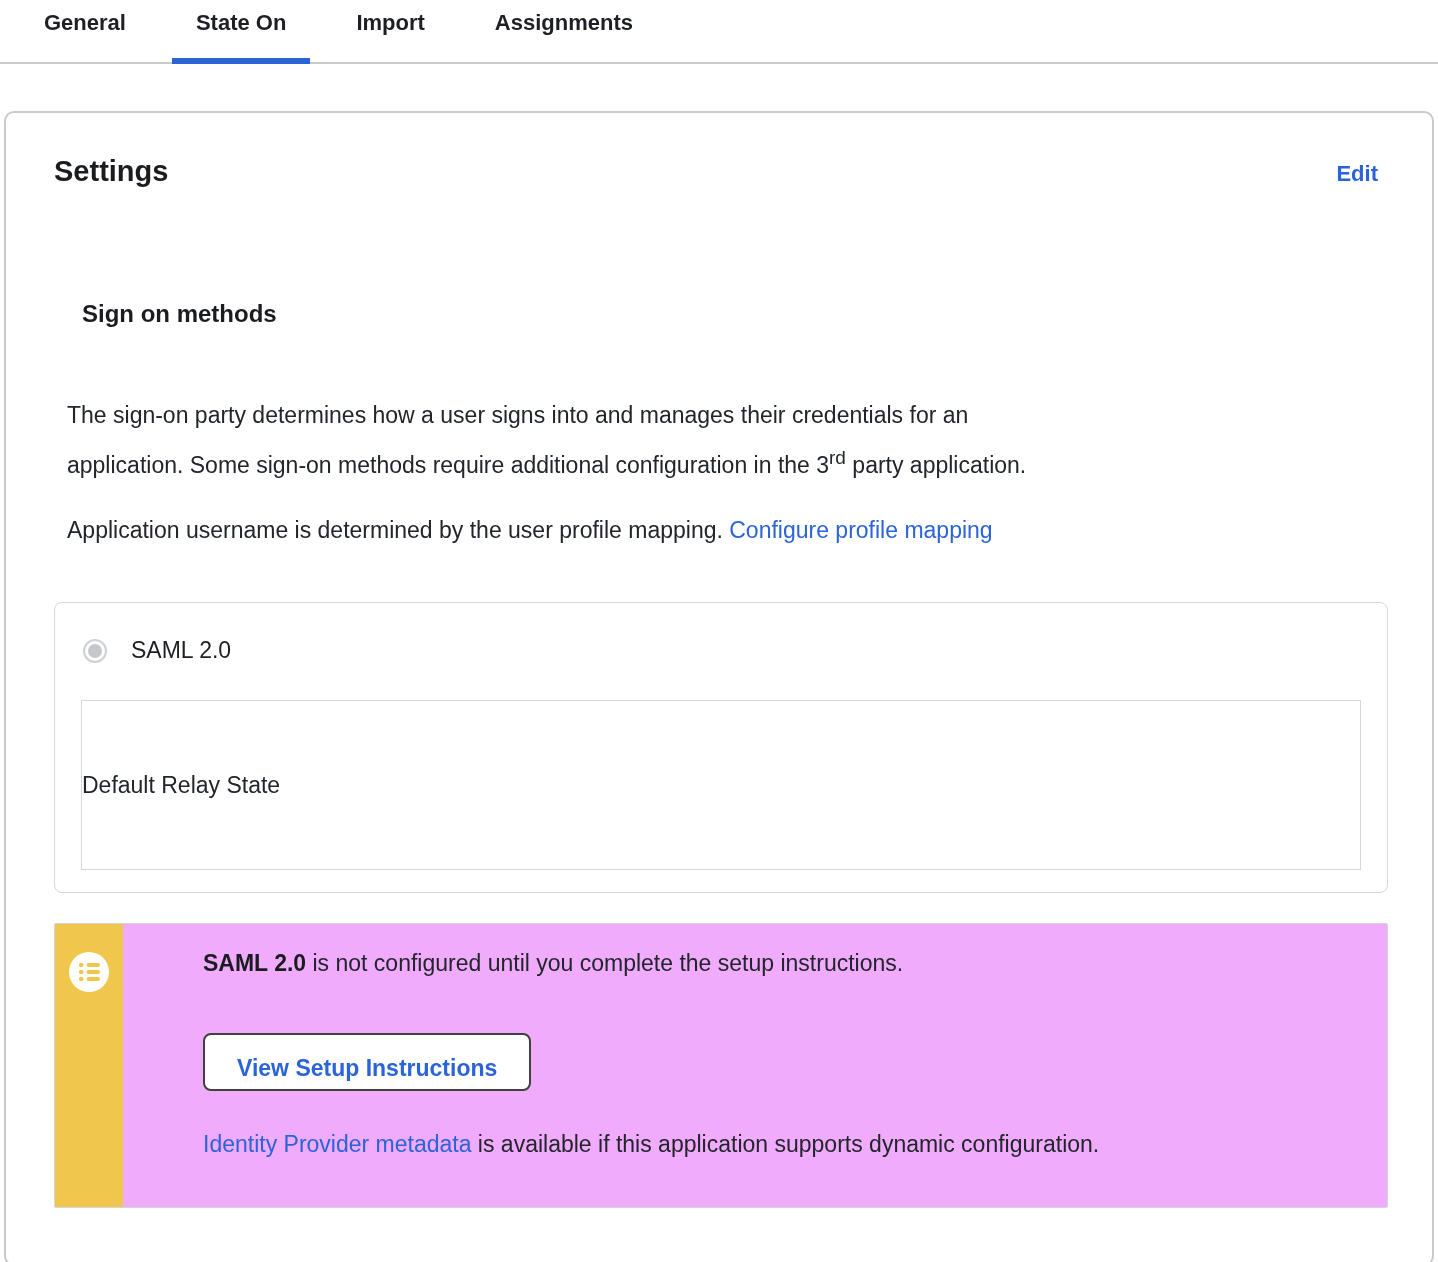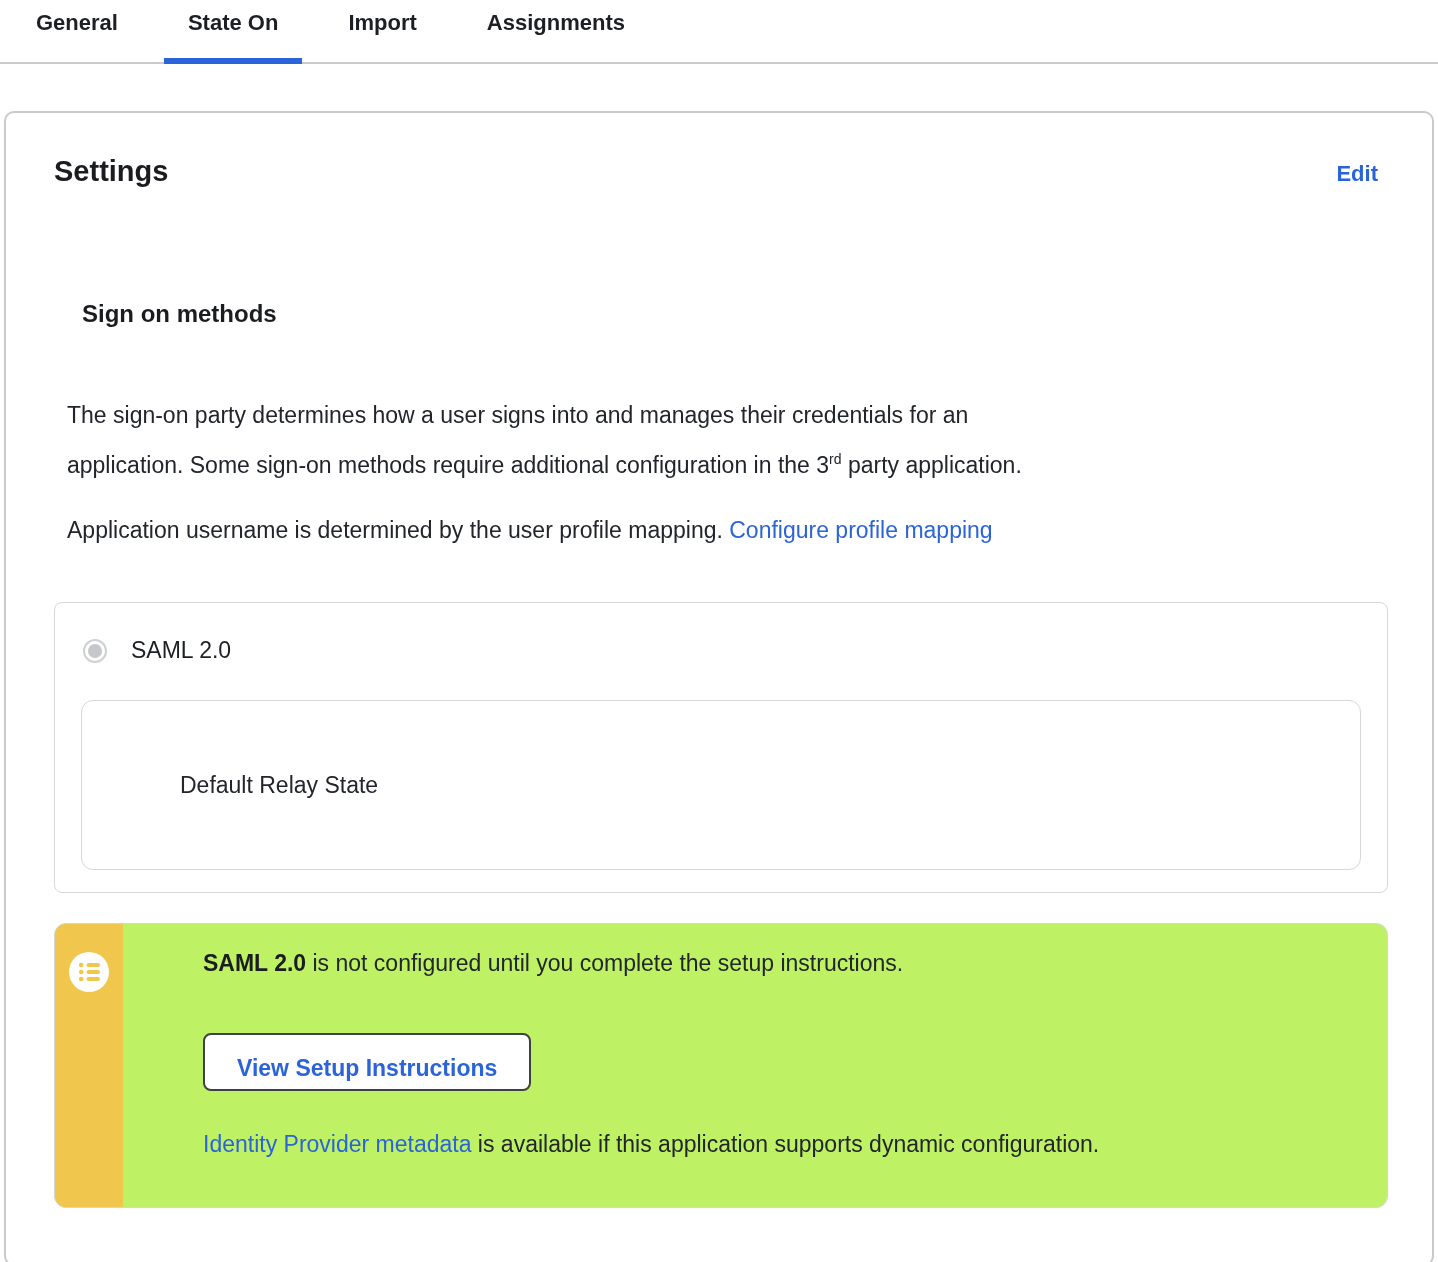--- a/index.html
+++ b/index.html
@@ -1,58 +1,58 @@
 <!DOCTYPE html>
 <html><head>
 <meta charset="utf-8">
 <style>
   * { margin:0; padding:0; box-sizing:border-box; }
   html,body { width:1438px; height:1262px; overflow:hidden; background:#fff;
     font-family:"Liberation Sans", sans-serif; color:#1d1f24; }
 
   
-  .tabbar { display:flex; align-items:flex-start; height:64px; padding-left:12px;
+  .tabbar { display:flex; align-items:flex-start; height:64px; padding-left:20px;
     border-bottom:2px solid #c9cacc; }
   .tab { position:relative; height:100%; padding:10px 24px 0; margin-right:22px;
     font-size:22px; font-weight:700; color:#1d1f24; cursor:pointer; white-space:nowrap; }
   .tab.active::after { content:""; position:absolute; left:0; right:0; bottom:-2px;
     height:6px; background:#2b63d9; }
 
   
   .card { margin:47px 0 0 4px; width:1430px; height:1155px; background:#fff;
     border:2px solid #c9cacd; border-radius:10px; padding:42px 44px 0 48px; }
 
   .card-header { display:flex; justify-content:space-between; align-items:flex-start; }
   .card-title { font-size:29px; font-weight:700; color:#1b1c20; }
   .edit-link { font-size:22px; font-weight:700; color:#2b63d9; margin:6px 10px 0 0;
     cursor:pointer; text-decoration:none; }
 
   .section-text { margin-left:13px; }
   .section-heading { font-size:24px; font-weight:700; margin-top:112px; color:#1b1c20;margin-left:15px; }
   .para1 { margin-top:62px; font-size:23px; line-height:50px; color:#22252b; }
-  .para1 sup { font-size:14px; vertical-align:super; line-height:0; }
+  .para1 sup { font-size:19px; vertical-align:super; line-height:0; }
   .para2 { margin-top:22px; font-size:23px; line-height:36px; color:#22252b; }
   a.inline-link { color:#2b63d9; text-decoration:none; cursor:pointer; }
 
   
   .method-box { margin-top:54px; border:1.5px solid #d6d7da; border-radius:8px;
     padding:34px 26px 22px; }
   .radio-row { display:flex; align-items:center; gap:24px; padding-left:2px; }
   .radio { width:24px; height:24px; border-radius:50%; border:2px solid #cfd0d4;
     background:#fff; position:relative; flex:none; cursor:default; }
   .radio::after { content:""; position:absolute; inset:3px; border-radius:50%;
     background:#c6c7cb; }
   .radio-label { font-size:23px; color:#1d1f24; }
   .inner-box { margin-top:36px; height:170px; border:1.5px solid #d6d7da;
-    border-radius:12px; display:flex; align-items:center; padding-left:98px;
+    border-radius:0; display:flex; align-items:center; 
     font-size:23px; color:#22252b; }
 
   
   .callout { margin-top:30px; min-height:285px; border:1.5px solid #d5d6d9;
-    border-radius:12px; display:flex; overflow:hidden; background:#bef264; }
+    border-radius:2px; display:flex; overflow:hidden; background:#f0abfc; }
   .callout-strip { width:68px; flex:none; background:#f0c64d; display:flex;
     justify-content:center; align-items:flex-start; padding-top:28px; }
   .callout-body { padding:26px 40px 36px 80px; }
   .callout-msg { font-size:23px; color:#22252b; }
   .callout-msg strong { font-weight:700; color:#1b1c20; }
   .setup-btn { margin-top:56px; display:inline-block; height:58px; line-height:66px;
     padding:0 32px; background:#fff; border:2px solid #404040; border-radius:8px;
     color:#2b63d9; font-size:23px; font-weight:700; font-family:inherit; cursor:pointer; }
   .metadata-line { margin-top:40px; font-size:23px; color:#22252b; }
 </style>

